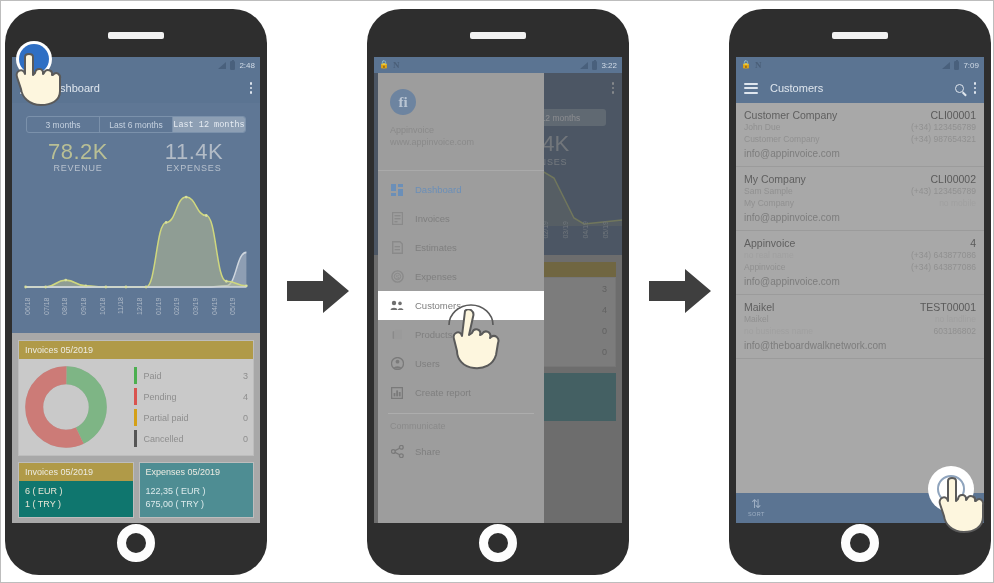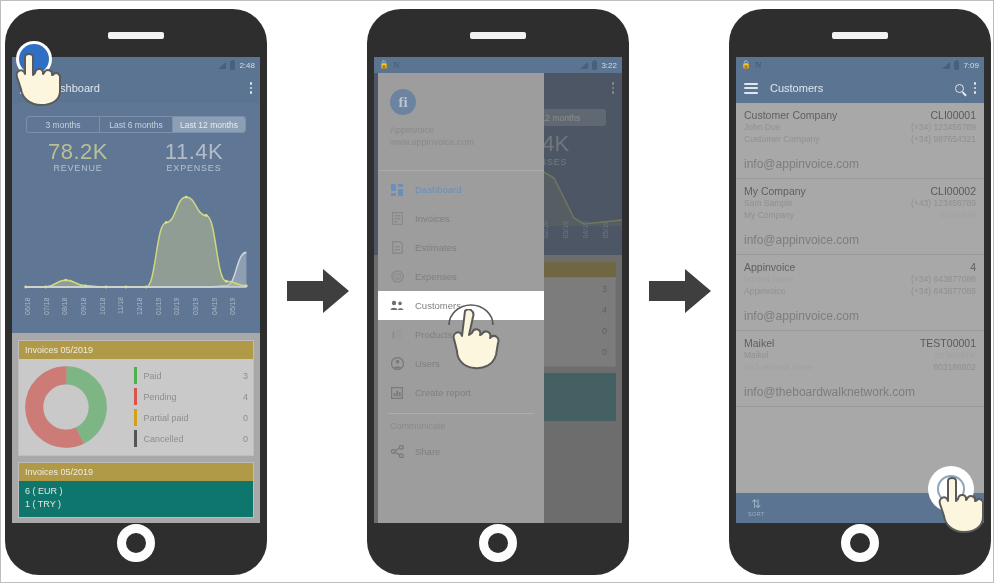--- a/index.html
+++ b/index.html
@@ -138,21 +138,21 @@
     height: 17px;
   }
   .seg {
     flex: 1;
     display: flex; align-items: center; justify-content: center;
     font-size: 8.5px;
     color: #c6d2e0;
     border-right: 1px solid #7b91ab;
     white-space: nowrap;
   }
-  .seg:last-child { border-right: none; }
+  .seg:last-child { border-right: none; font-family: Liberation Mono, monospace; }
   .seg.active { background: #8d9fb4; color: #e6ecf3; }
 
   .kpis { display: flex; padding: 6px 0 2px 0; }
   .kpi { flex: 1; text-align: center; }
   .kpi-val { font-size: 22px; color: #b9bf95; font-weight: 300; letter-spacing: .5px; }
   .kpi-val.exp { color: #b3bcc7; }
   .kpi-lbl { font-size: 9px; color: #b7c1cd; letter-spacing: .8px; margin-top: -2px; }
 
   .areachart { position: relative; height: 120px; width: 100%; }
   .areachart svg { display: block; width: 100%; height: 100%; }
@@ -260,21 +260,21 @@
   .cust {
     padding: 6px 8px 7px 8px;
     border-bottom: 1px solid #9b9b9b;
     position: relative;
   }
   .crow { display: flex; justify-content: space-between; align-items: baseline; }
   .c-name { font-size: 10.5px; color: #5f5f5f; }
   .c-code { font-size: 10.5px; color: #5a5a5a; }
   .c-sub { font-size: 8.5px; color: #909090; line-height: 12px; }
   .c-sub.dim { color: #a0a0a0; }
-  .c-mail { font-size: 12px; color: #7d7d7d; margin-top: 12px; }
+  .c-mail { font-size: 10px; color: #7d7d7d; margin-top: 3px; }
 
   .bottombar {
     position: absolute;
     left: 0; right: 0; bottom: 0;
     height: 30px;
     background: #5b7492;
     display: flex; align-items: center;
   }
   .sortbtn {
     display: flex; flex-direction: column; align-items: center;
@@ -450,20 +450,27 @@
         </div>
 
         <div class="dual">
           <div class="mini gold">
             <div class="mini-head">Invoices 05/2019</div>
             <div class="mini-body">
               <div>6 ( EUR )</div>
               <div>1 ( TRY )</div>
             </div>
           </div>
+          <div class="mini teal">
+            <div class="mini-head">Expenses 05/2019</div>
+            <div class="mini-body">
+              <div>122,35 ( EUR )</div>
+              <div>675,00 ( TRY )</div>
+            </div>
+          </div>
         </div>
       </div>
     </div>
 
     <div class="white-disc" style="left:11px; top:32px; width:36px; height:36px;"></div>
     <div class="ripple" style="left:14px; top:35px; width:30px; height:30px;"></div>
     <div class="tap" style="left:6px; top:38px;">
       <svg width="54" height="60" viewBox="0 0 54 60">
         <path d="M14 10 C14 6, 22 6, 22 10 L22 28 L24 26 C25 20, 33 21, 32 27
                  L33 26 C35 21, 42 23, 41 28 L42 28 C45 24, 50 27, 49 32

